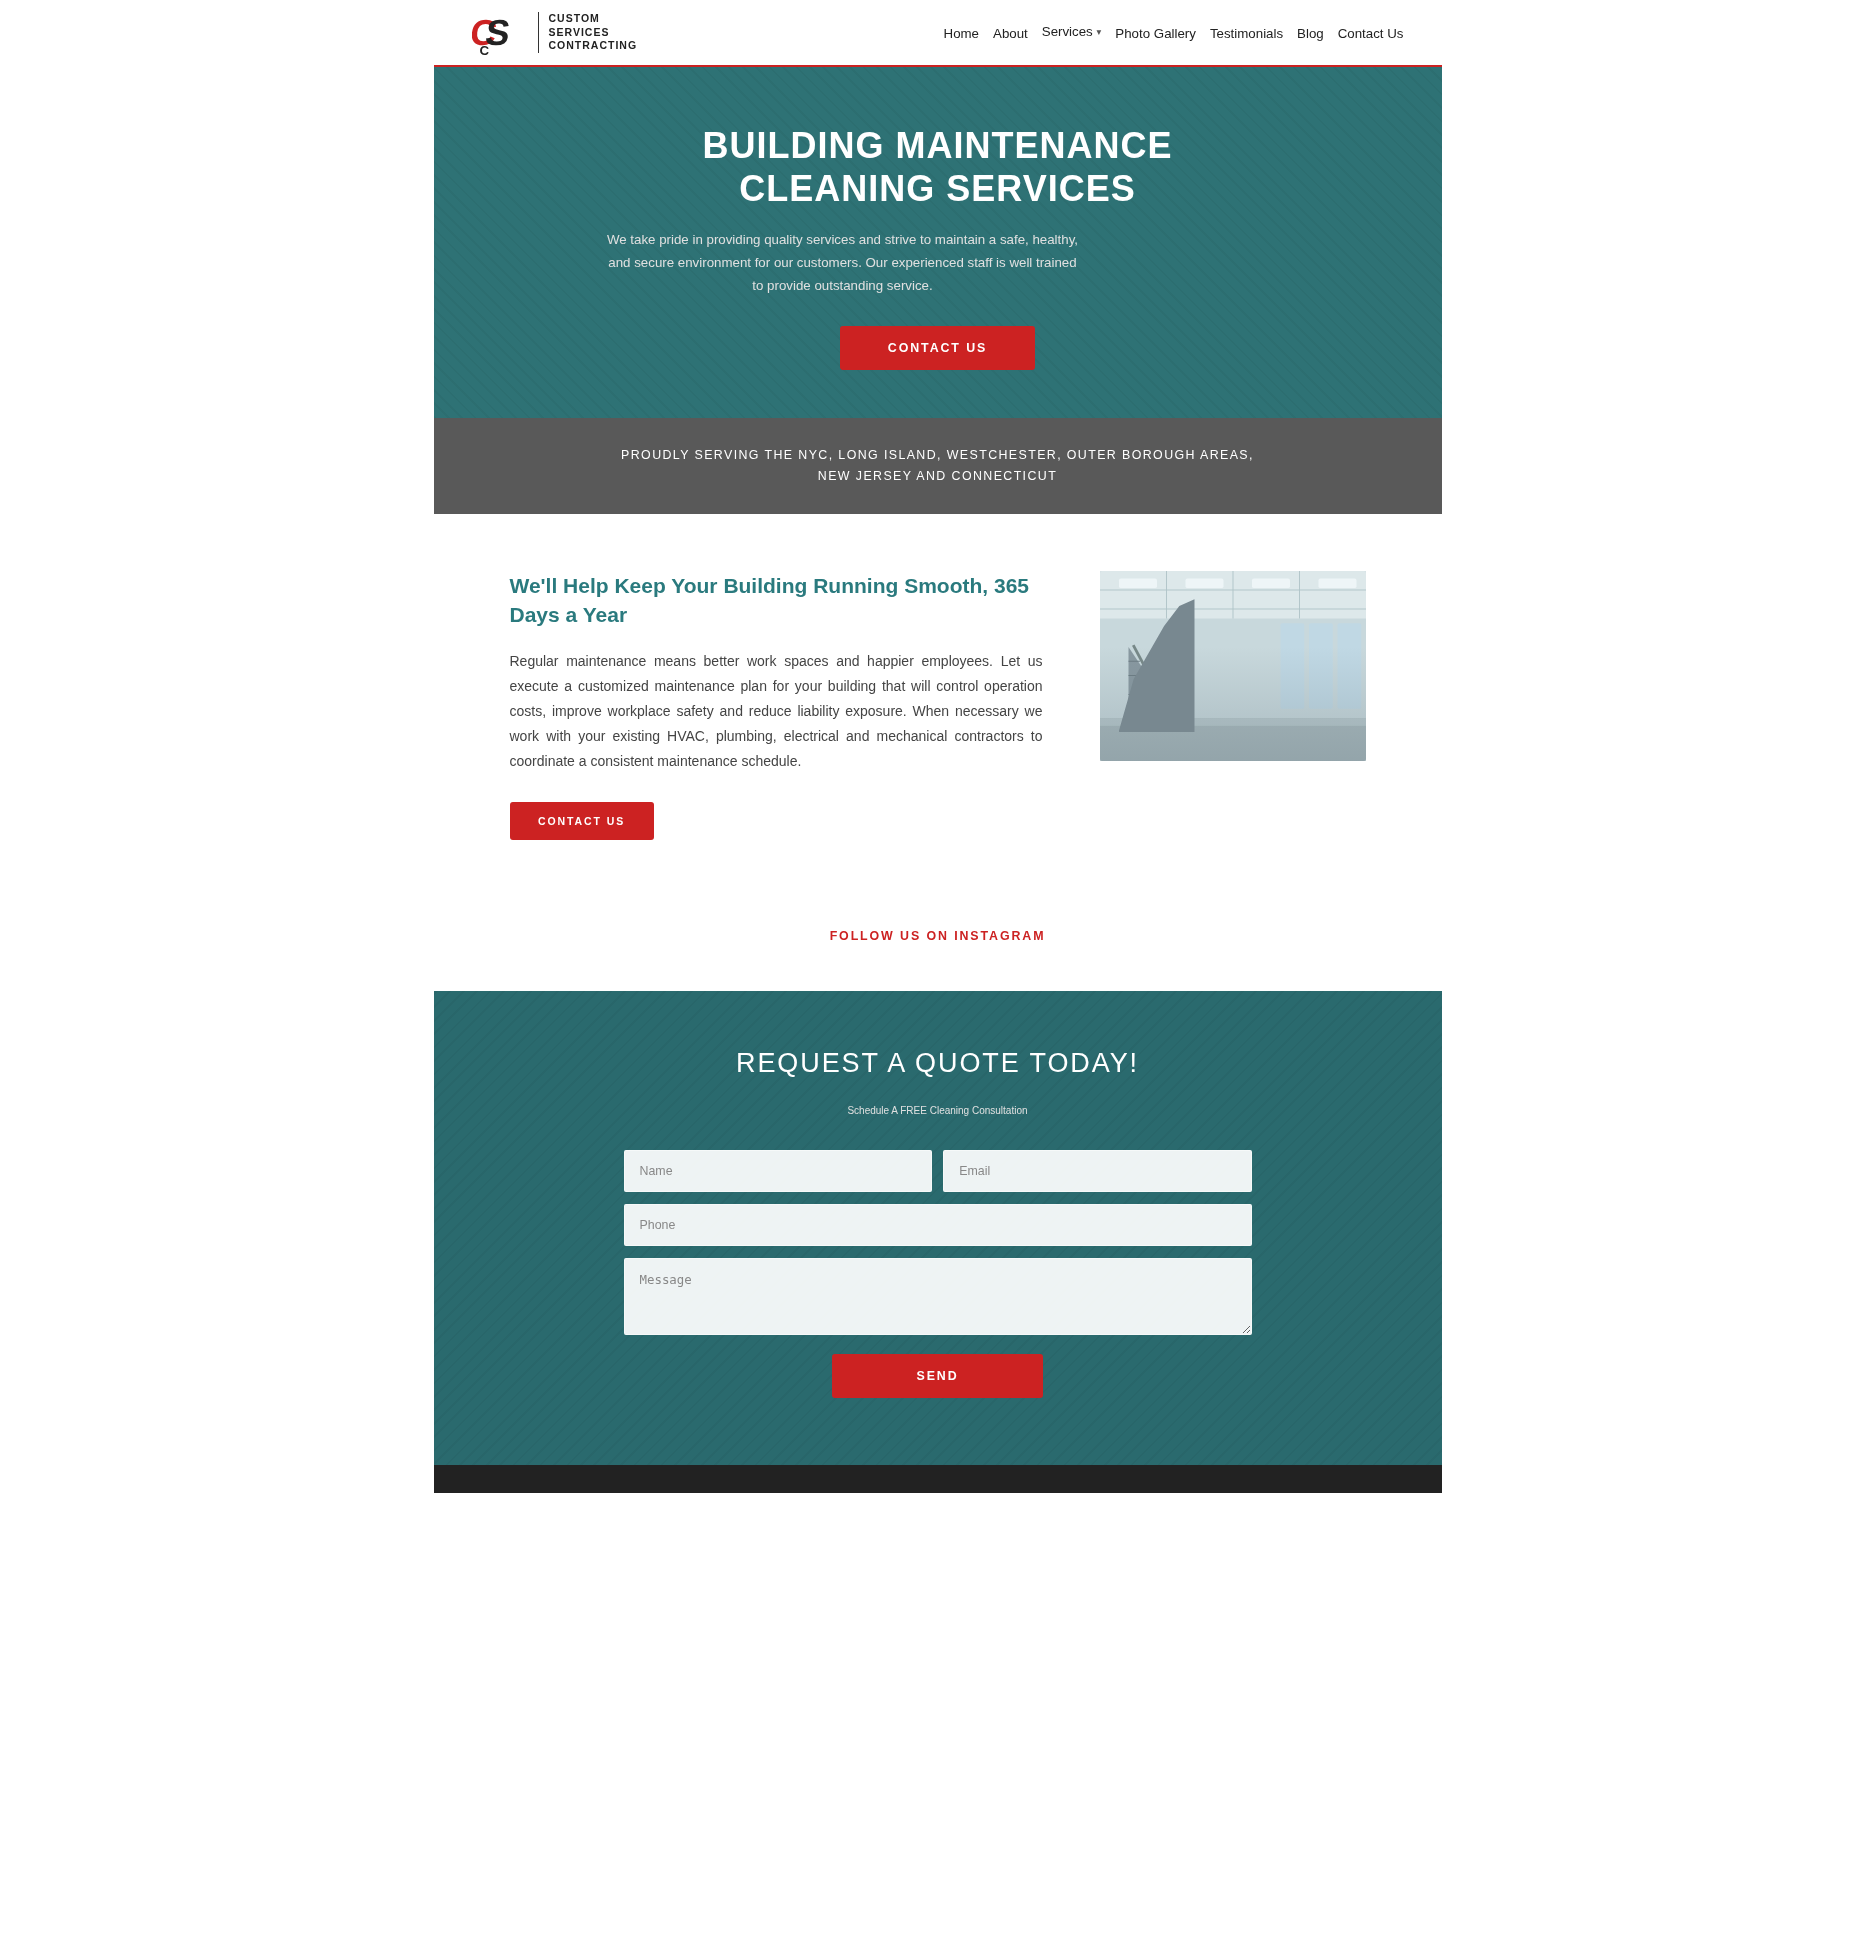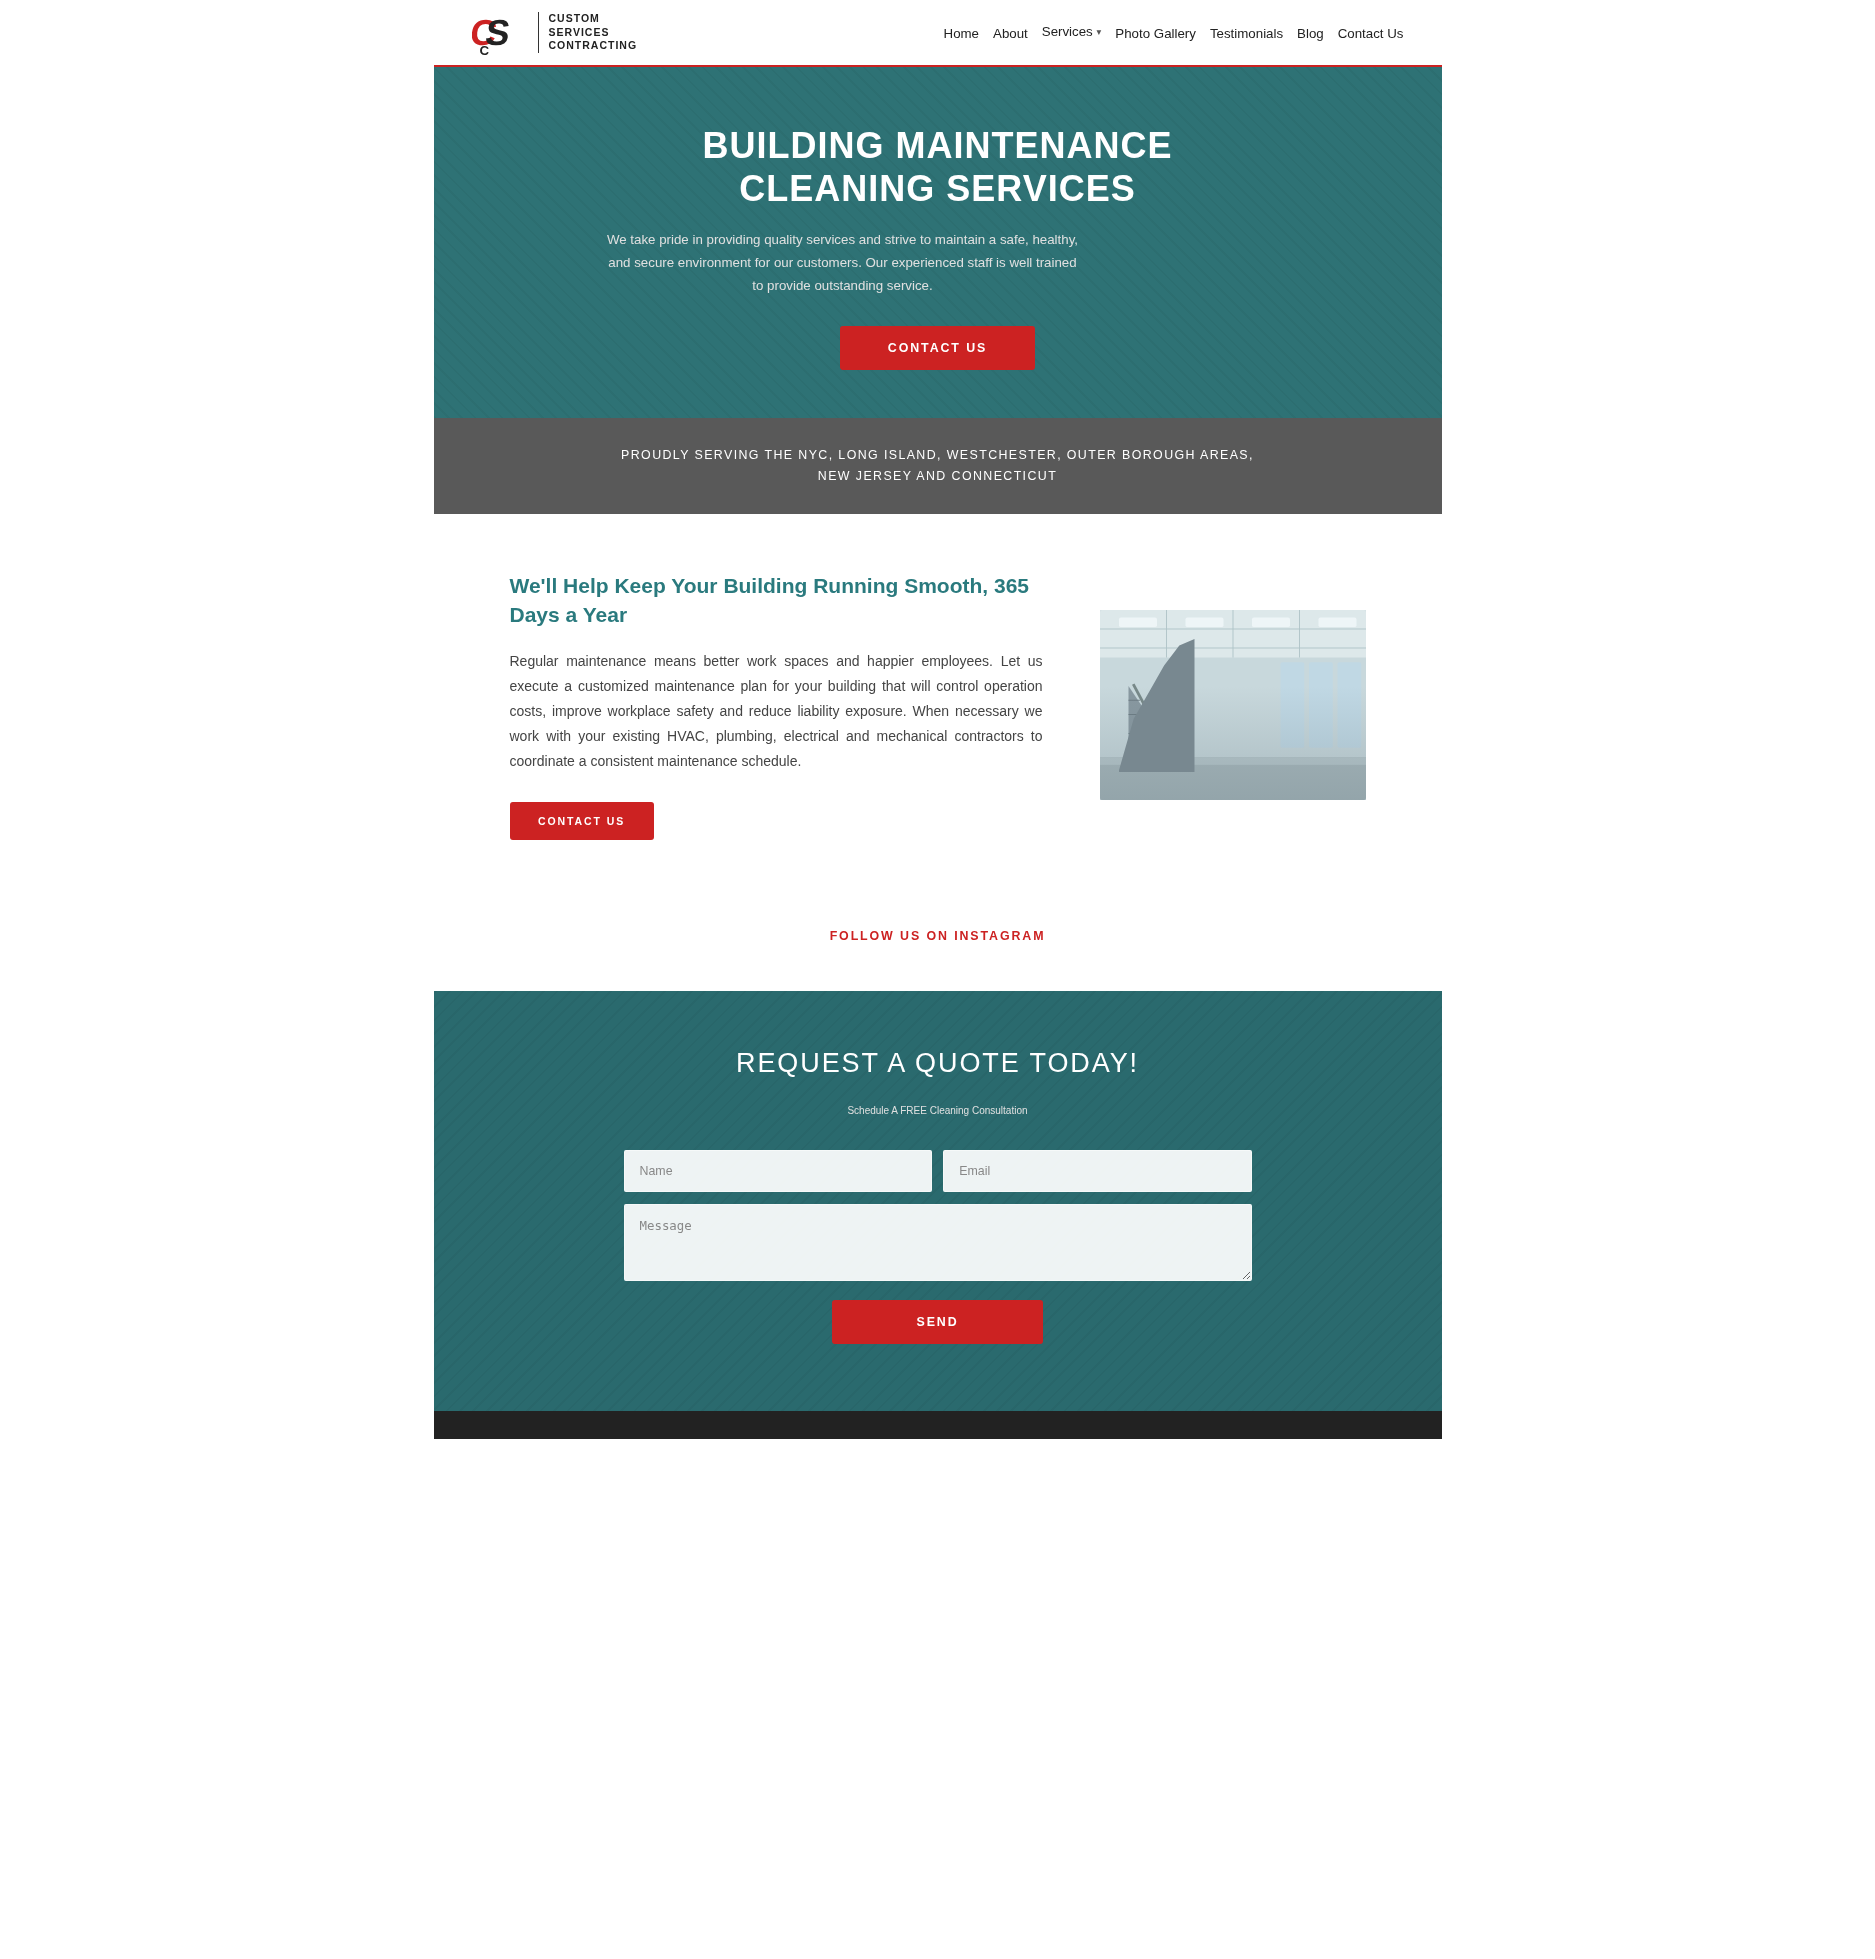--- a/index.html
+++ b/index.html
@@ -144,21 +144,21 @@
     }
 
     
     .main-section {
       padding: 57px 76px;
       background: #fff;
     }
     .content-grid {
       display: flex;
       gap: 57px;
-      align-items: center;
+      align-items: flex-start;
     }
     .content-left {
       flex: 1;
     }
     .content-right {
       flex: 0 0 266px;
     }
     .section-heading {
       font-size: 21px;
       font-weight: bold;
@@ -445,19 +445,20 @@
 
 <section class="quote-section">
   <div class="quote-bg"></div>
   <div class="quote-content">
     <h2 class="quote-title">REQUEST A QUOTE TODAY!</h2>
     <p class="quote-subtitle">Schedule A FREE Cleaning Consultation</p>
     <div class="form-row">
       <input type="text" class="form-input" placeholder="Name" style="">
       <input type="email" class="form-input" placeholder="Email" style="">
     </div>
+    <input type="tel" class="form-input-full" placeholder="Phone" style="">
     <textarea class="form-textarea" placeholder="Message" style=""></textarea>
     <button class="btn-send">SEND</button>
   </div>
 </section>
 
 <footer class="footer"></footer>
 
 
 </body></html>

